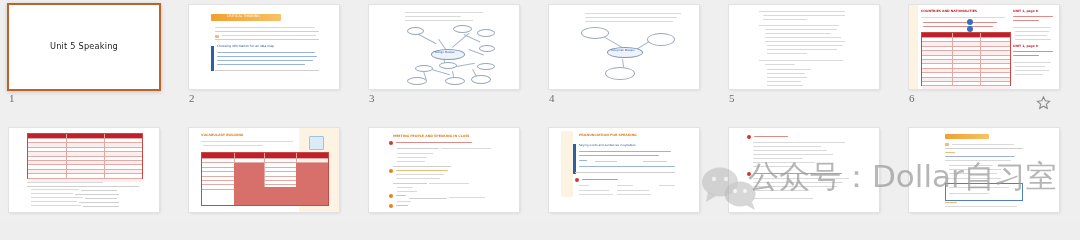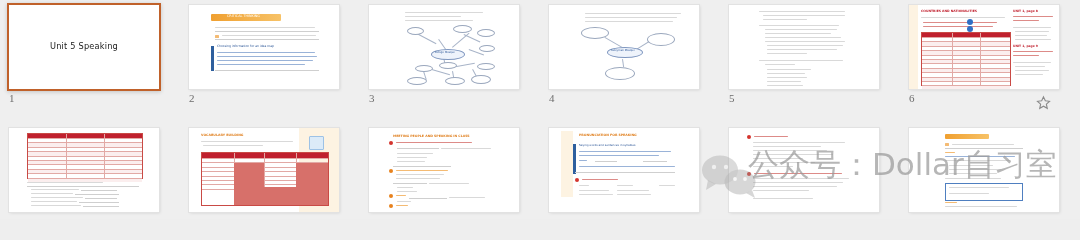--- a/index.html
+++ b/index.html
@@ -76,21 +76,21 @@
   .bluebox{position:absolute;border:0.7px solid #4f7fc0;background:#fff;}
   .bluetab{position:absolute;background:#2e5f9e;width:3px;}
 
   
   .star{
     position:absolute;left:1036px;top:95px;width:15px;height:15px;
     color:#8a8a8a;
   }
   
   .wm{
-    position:absolute;left:0;top:4px;width:953px;height:219px;
+    position:absolute;left:0;top:16px;width:953px;height:219px;
     pointer-events:none;
   }
   .wm-text{
     position:absolute;left:748px;top:140px;
     font-size:31px;color:#9a9a9a;opacity:.72;
     font-family:"DejaVu Sans", sans-serif;white-space:nowrap;
   }
   .wm-logo{position:absolute;left:700px;top:150px;opacity:.55;}
 </style>
 </head>

